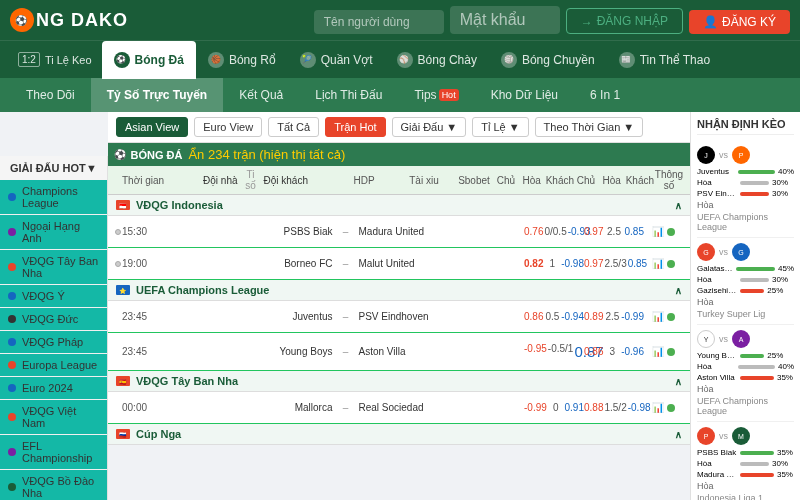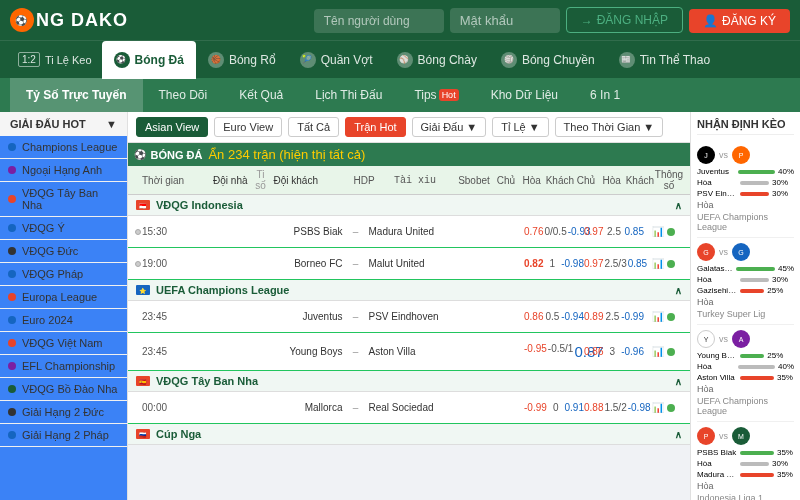--- a/index.html
+++ b/index.html
@@ -6,21 +6,21 @@
     body { font-family: Arial, sans-serif; font-size: 12px; background: #f0f2f5; width: 800px; height: 500px; overflow: hidden; }
 
     
     .header { background: #1a5c38; display: flex; align-items: center; padding: 0 10px; height: 40px; gap: 8px; }
     .logo { color: white; font-weight: bold; font-size: 18px; display: flex; align-items: center; gap: 2px; }
     .logo-ball { width: 24px; height: 24px; background: #ff6600; border-radius: 50%; display: flex; align-items: center; justify-content: center; font-size: 10px; color: white; }
     .logo-text { color: white; font-size: 18px; font-weight: 900; letter-spacing: 1px; }
     .header-inputs { display: flex; gap: 6px; margin-left: auto; align-items: flex-end; }
     .header-input { background: rgba(255,255,255,0.15); border: none; border-radius: 4px; padding: 5px 10px; color: white; font-size: 12px; width: 130px; outline: none; }
     .header-input::placeholder { color: rgba(255,255,255,0.6); }
-    .header-input-pwd { background: rgba(255,255,255,0.15); border: none; border-radius: 4px; padding: 5px 10px; color: white; font-size: 13px; width: 110px; outline: none; }
+    .header-input-pwd { background: rgba(255,255,255,0.15); border: none; border-radius: 4px; padding: 5px 10px; color: white; font-size: 16px; width: 110px; outline: none; }
     .header-input-pwd::placeholder { color: rgba(255,255,255,0.6); }
     .btn-login { background: transparent; border: 1px solid #4caf80; border-radius: 4px; color: #4caf80; padding: 5px 14px; font-size: 12px; cursor: pointer; display: flex; align-items: center; gap: 4px; }
     .btn-register { background: #e8442a; border: none; border-radius: 4px; color: white; padding: 5px 14px; font-size: 12px; cursor: pointer; display: flex; align-items: center; gap: 4px; }
 
     
     .nav { background: #1a5c38; display: flex; align-items: center; border-top: 1px solid rgba(255,255,255,0.1); height: 38px; padding: 0 8px; gap: 0; }
     .nav-item { display: flex; align-items: center; gap: 5px; padding: 0 12px; height: 38px; color: rgba(255,255,255,0.85); font-size: 12px; cursor: pointer; white-space: nowrap; }
     .nav-item.active { background: white; color: #1a5c38; border-radius: 4px 4px 0 0; font-weight: bold; }
     .nav-item-icon { width: 16px; height: 16px; border-radius: 50%; background: rgba(255,255,255,0.3); display: flex; align-items: center; justify-content: center; font-size: 8px; }
     .nav-item.active .nav-item-icon { background: #1a5c38; color: white; }
@@ -29,21 +29,21 @@
     
     .sub-nav { background: #2d7a50; display: flex; align-items: center; height: 34px; padding: 0 10px; gap: 0; }
     .sub-nav-item { padding: 0 16px; height: 34px; display: flex; align-items: center; color: rgba(255,255,255,0.85); font-size: 12px; cursor: pointer; white-space: nowrap; }
     .sub-nav-item.active { background: rgba(255,255,255,0.2); font-weight: bold; color: white; }
     .hot-badge { background: #e8442a; color: white; font-size: 9px; padding: 1px 3px; border-radius: 3px; margin-left: 2px; }
 
     
     .main { display: flex; height: calc(500px - 112px); }
 
     
-    .sidebar { width: 128px; background: #3b82f6; border-right: 1px solid #e0e0e0; overflow-y: auto; flex-shrink: 0; }
+    .sidebar { width: 108px; background: #14b8a6; border-right: 1px solid #e0e0e0; overflow-y: auto; flex-shrink: 0; margin-top: 44px; }
     .sidebar-title { background: #f5f5f5; padding: 6px 10px; font-size: 11px; font-weight: bold; color: #333; display: flex; align-items: center; justify-content: space-between; }
     .sidebar-item { padding: 5px 8px; display: flex; align-items: center; gap: 6px; cursor: pointer; border-bottom: 1px solid #f0f0f0; font-size: 11px; color: #333; }
     .sidebar-dot { width: 8px; height: 8px; border-radius: 50%; flex-shrink: 0; }
 
     
     .content { flex: 1; overflow: hidden; display: flex; flex-direction: column; }
 
     
     .filter-bar { background: white; padding: 5px 8px; display: flex; align-items: center; gap: 6px; border-bottom: 1px solid #e0e0e0; }
     .filter-btn { border: 1px solid #ccc; border-radius: 3px; padding: 3px 8px; font-size: 11px; cursor: pointer; background: white; color: #333; }
@@ -127,25 +127,25 @@
     <div class="nav-item-icon">🏐</div>
     <span>Bóng Chuyền</span>
   </div>
   <div class="nav-item">
     <div class="nav-item-icon">📰</div>
     <span>Tin Thể Thao</span>
   </div>
 </div>
 
 <div class="sub-nav">
+  <div class="sub-nav-item">
+    <span>Theo Dõi</span>
+  </div>
   <div class="sub-nav-item active">
     <span>Tỷ Số Trực Tuyến</span>
-  </div>
-  <div class="sub-nav-item">
-    <span>Theo Dõi</span>
   </div>
   <div class="sub-nav-item">
     <span>Kết Quả</span>
   </div>
   <div class="sub-nav-item">
     <span>Lịch Thi Đấu</span>
   </div>
   <div class="sub-nav-item">
     <span>Tips</span>
     <span class="hot-badge">Hot</span>
@@ -250,21 +250,21 @@
         </span>
       </div>
 
       <div class="col-headers">
         <div style="width:8px;flex-shrink:0;"></div>
         <div class="col-time">Thời gian</div>
         <div class="col-home">Đội nhà</div>
         <div class="col-vs">Ti số</div>
         <div class="col-away">Đội khách</div>
         <div style="width:60px;text-align:center;flex-shrink:0;">HDP</div>
-        <div style="width:60px;text-align:left;flex-shrink:0;font-family:Liberation Mono, monospace;">Tài xiu</div>
+        <div style="width:60px;text-align:center;flex-shrink:0;">Tài xiu</div>
         <div style="width:40px;text-align:center;flex-shrink:0;">Sbobet</div>
         <div style="width:80px;display:flex;gap:2px;flex-shrink:0;">
           <div style="flex:1;text-align:center;">Chủ</div>
           <div style="flex:1;text-align:center;">Hòa</div>
           <div style="flex:1;text-align:center;">Khách</div>
         </div>
         <div style="width:80px;display:flex;gap:2px;flex-shrink:0;">
           <div style="flex:1;text-align:center;">Chủ</div>
           <div style="flex:1;text-align:center;">Hòa</div>
           <div style="flex:1;text-align:center;">Khách</div>

